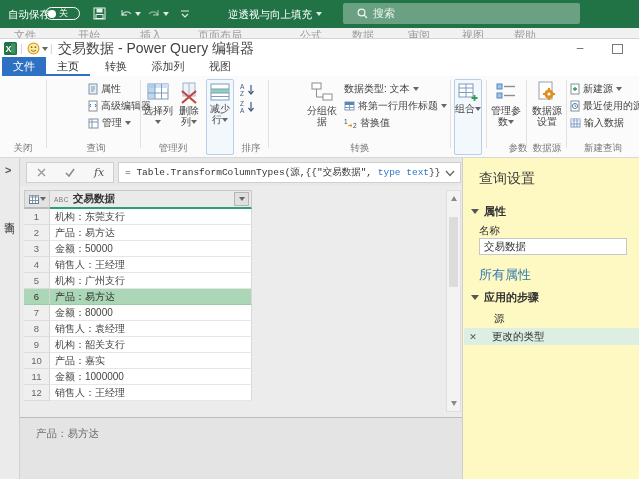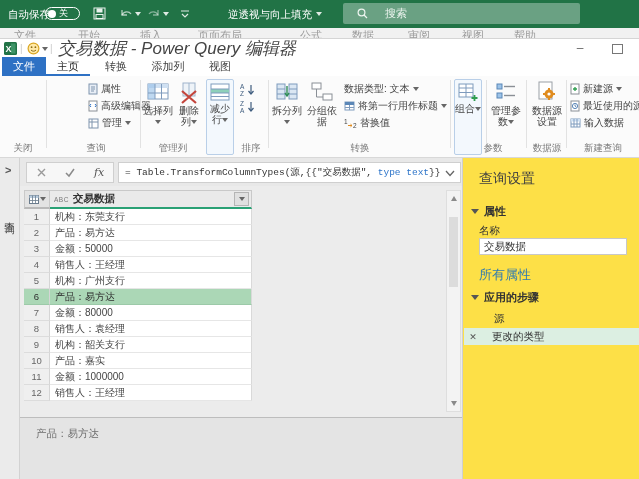--- a/index.html
+++ b/index.html
@@ -7,28 +7,28 @@
           font-family:"Liberation Sans","DejaVu Sans",sans-serif;-webkit-font-smoothing:antialiased;}
   .abs{position:absolute;}
   
   .xlbar{left:0;top:0;width:639px;height:28px;background:#217346;color:#fff;}
   .xlbar .txt{position:absolute;font-size:10.5px;line-height:28px;color:#fff;white-space:nowrap;}
   .pill{position:absolute;left:45px;top:7px;width:35px;height:13px;border:1px solid #fff;border-radius:8px;display:flex;align-items:center;gap:3px;padding-left:2px;box-sizing:border-box;}
   .pill .dot{width:8px;height:8px;border-radius:50%;background:#fff;}
   .pill .st{font-size:9px;color:#fff;line-height:13px;}
   .dar{display:inline-block;width:0;height:0;border-left:3px solid transparent;border-right:3px solid transparent;border-top:4px solid #666;vertical-align:middle;}
   .dar.w{border-top-color:rgba(255,255,255,.85);}
-  .search{position:absolute;left:343px;top:3px;width:237px;height:21px;background:rgba(255,255,255,.33);border-radius:2px;display:flex;align-items:center;gap:17px;padding-left:14px;box-sizing:border-box;}
+  .search{position:absolute;left:343px;top:3px;width:237px;height:21px;background:rgba(255,255,255,.33);border-radius:2px;display:flex;align-items:center;gap:5px;padding-left:14px;box-sizing:border-box;}
   .search span{font-size:11px;color:#eef5f0;}
   
   .xltabs{left:0;top:28px;width:639px;height:10px;background:#f1f1f1;overflow:hidden;}
   .xltabs span{position:absolute;top:0;font-size:11px;line-height:15px;color:#9b9b9b;white-space:nowrap;}
   
   .pqtitle{left:0;top:38px;width:639px;height:19px;background:#fff;border-top:1px solid #d5d5d5;box-sizing:border-box;}
-  .pqtitle .ttl{position:absolute;left:58px;top:0;font-size:17px;line-height:19px;color:#444;white-space:nowrap;font-style:italic;}
+  .pqtitle .ttl{position:absolute;left:58px;top:0;font-size:14px;line-height:19px;color:#444;white-space:nowrap;}
   .vbar{position:absolute;top:3px;color:#ccc;font-size:10px;line-height:13px;}
   .winmin{position:absolute;left:572px;top:1px;width:16px;text-align:center;color:#666;font-size:12px;line-height:16px;}
   .winmax{position:absolute;left:612px;top:5px;width:9px;height:8px;border:1px solid #777;}
   
   .pqtabs{left:0;top:57px;width:639px;height:19px;background:#fff;}
   .ptab{position:absolute;top:0;height:19px;line-height:19px;text-align:center;font-size:11px;color:#444;}
   .ptab.file{background:#2e71c4;color:#fff;}
   .ptab.active{color:#222;border-bottom:2px solid #2e71c4;box-sizing:border-box;}
   
   .ribbon{left:0;top:76px;width:639px;height:82px;background:#fbfbfb;border-bottom:1px solid #d8d8d8;box-sizing:border-box;overflow:hidden;}
@@ -67,21 +67,21 @@
   
   .vscroll{left:446px;top:190px;width:15px;height:222px;background:#f3f3f3;border:1px solid #dedede;box-sizing:border-box;}
   .sarrow{position:absolute;left:4px;width:0;height:0;border-left:3.5px solid transparent;border-right:3.5px solid transparent;}
   .sarrow.up{top:5px;border-bottom:5px solid #8a8a8a;}
   .sarrow.dn{bottom:5px;border-top:5px solid #8a8a8a;}
   .sthumb{position:absolute;left:2px;top:26px;width:9px;height:70px;background:#dcdcdc;}
   
   .preview{left:20px;top:417px;width:442px;height:62px;background:#e4e4e4;border-top:1px solid #bdbdbd;box-sizing:border-box;}
   .preview span{position:absolute;left:16px;top:9px;font-size:10.5px;color:#6e6e6e;}
   
-  .settings{left:462px;top:158px;width:177px;height:321px;background:#fde047;border-left:1px solid #cfcfcf;box-sizing:border-box;}
+  .settings{left:462px;top:158px;width:177px;height:321px;background:#fef9c3;border-left:1px solid #cfcfcf;box-sizing:border-box;}
   .st-title{position:absolute;left:16px;top:12px;font-size:14px;color:#404040;}
   .sect{position:absolute;left:8px;display:flex;align-items:center;gap:5px;font-size:11px;font-weight:bold;color:#333;}
   .tri{width:0;height:0;border-left:4px solid transparent;border-right:4px solid transparent;border-top:5px solid #555;}
   .st-lbl{position:absolute;left:16px;font-size:10.5px;color:#333;}
   .st-input{position:absolute;left:16px;top:80px;width:148px;height:17px;border:1px solid #c8c8c8;font-size:10.5px;color:#333;padding:1px 4px;box-sizing:border-box;font-family:inherit;background:#fff;}
   .st-link{position:absolute;left:16px;top:108px;font-size:13px;color:#2f7ab0;}
   .steprow{position:absolute;left:1px;width:175px;height:17px;display:flex;align-items:center;font-size:10.5px;color:#333;}
   .steprow.sel{background:#dcefe2;}
   .stepx{width:18px;text-align:center;color:#555;font-size:9px;}
   .stepind{width:30px;}
@@ -237,30 +237,20 @@
       <svg width="16" height="13" viewBox="0 0 16 13">
         <text x="0" y="6" font-size="6.5" fill="#3e5c7e" font-family="Liberation Sans,sans-serif">Z</text>
         <text x="0" y="13" font-size="6.5" fill="#3e5c7e" font-family="Liberation Sans,sans-serif">A</text>
         <path d="M11,2 v8" stroke="#3e5c7e" stroke-width="1.2"></path>
         <path d="M8.5,8 L11,11 L13.5,8" fill="none" stroke="#3e5c7e" stroke-width="1.2"></path>
       </svg>
     </div>
     <div class="gl" style="left:236px;width:30px">排序</div>
     <div class="rs" style="left:268px"></div>
 
-    <div class="bb" style="left:272px;width:30px">
-      <svg width="24" height="24" viewBox="0 0 24 24">
-        <rect x="2" y="4" width="8" height="15" fill="#dbe7f3" stroke="#7f9bbd"></rect>
-        <rect x="14" y="4" width="8" height="15" fill="#dbe7f3" stroke="#7f9bbd"></rect>
-        <path d="M2,9 h8 M14,9 h8 M2,14 h8 M14,14 h8" stroke="#7f9bbd"></path>
-        <path d="M12,6 v9" stroke="#2e8b57" stroke-width="1.4"></path>
-        <path d="M10,13 L12,16 L14,13" fill="none" stroke="#2e8b57" stroke-width="1.4"></path>
-      </svg>
-      <div class="bl"><span>拆分列</span><span class="dar"></span></div>
-    </div>
     <div class="bb" style="left:304px;width:36px">
       <svg width="24" height="24" viewBox="0 0 24 24">
         <rect x="2" y="3" width="9" height="6" fill="#fff" stroke="#8a8f96"></rect>
         <rect x="13" y="14" width="9" height="6" fill="#fff" stroke="#8a8f96"></rect>
         <path d="M6.5,9 v8 h6.5" fill="none" stroke="#8a8f96"></path>
       </svg>
       <div class="bl"><span>分组依据</span></div>
     </div>
     <div class="sb" style="left:344px;top:5px">
       <span>数据类型: 文本</span>
@@ -298,21 +288,21 @@
 
     <div class="bb" style="left:490px;width:32px">
       <svg width="24" height="24" viewBox="0 0 24 24">
         <rect x="3" y="4" width="5" height="5" fill="#9cc3e8" stroke="#5b87b7"></rect>
         <path d="M10,6.5 h11" stroke="#8a8f96" stroke-width="1.4"></path>
         <rect x="3" y="13" width="5" height="5" fill="#9cc3e8" stroke="#5b87b7"></rect>
         <path d="M10,15.5 h11" stroke="#8a8f96" stroke-width="1.4"></path>
       </svg>
       <div class="bl"><span>管理参数</span><span class="dar"></span></div>
     </div>
-    <div class="gl" style="left:473px;width:40px">参数</div>
+    <div class="gl" style="left:498px;width:40px">参数</div>
     <div class="rs" style="left:526px"></div>
 
     <div class="bb" style="left:530px;width:34px">
       <svg width="24" height="24" viewBox="0 0 24 24">
         <rect x="4" y="2" width="13" height="17" fill="#fff" stroke="#9aa0a6"></rect>
         <circle cx="14" cy="14" r="4.5" fill="#e08c1f"></circle>
         <circle cx="14" cy="14" r="1.6" fill="#fff"></circle>
         <path d="M14,8 v2 M14,18 v2 M8,14 h2 M18,14 h2" stroke="#e08c1f" stroke-width="2"></path>
       </svg>
       <div class="bl"><span>数据源设置</span></div>

